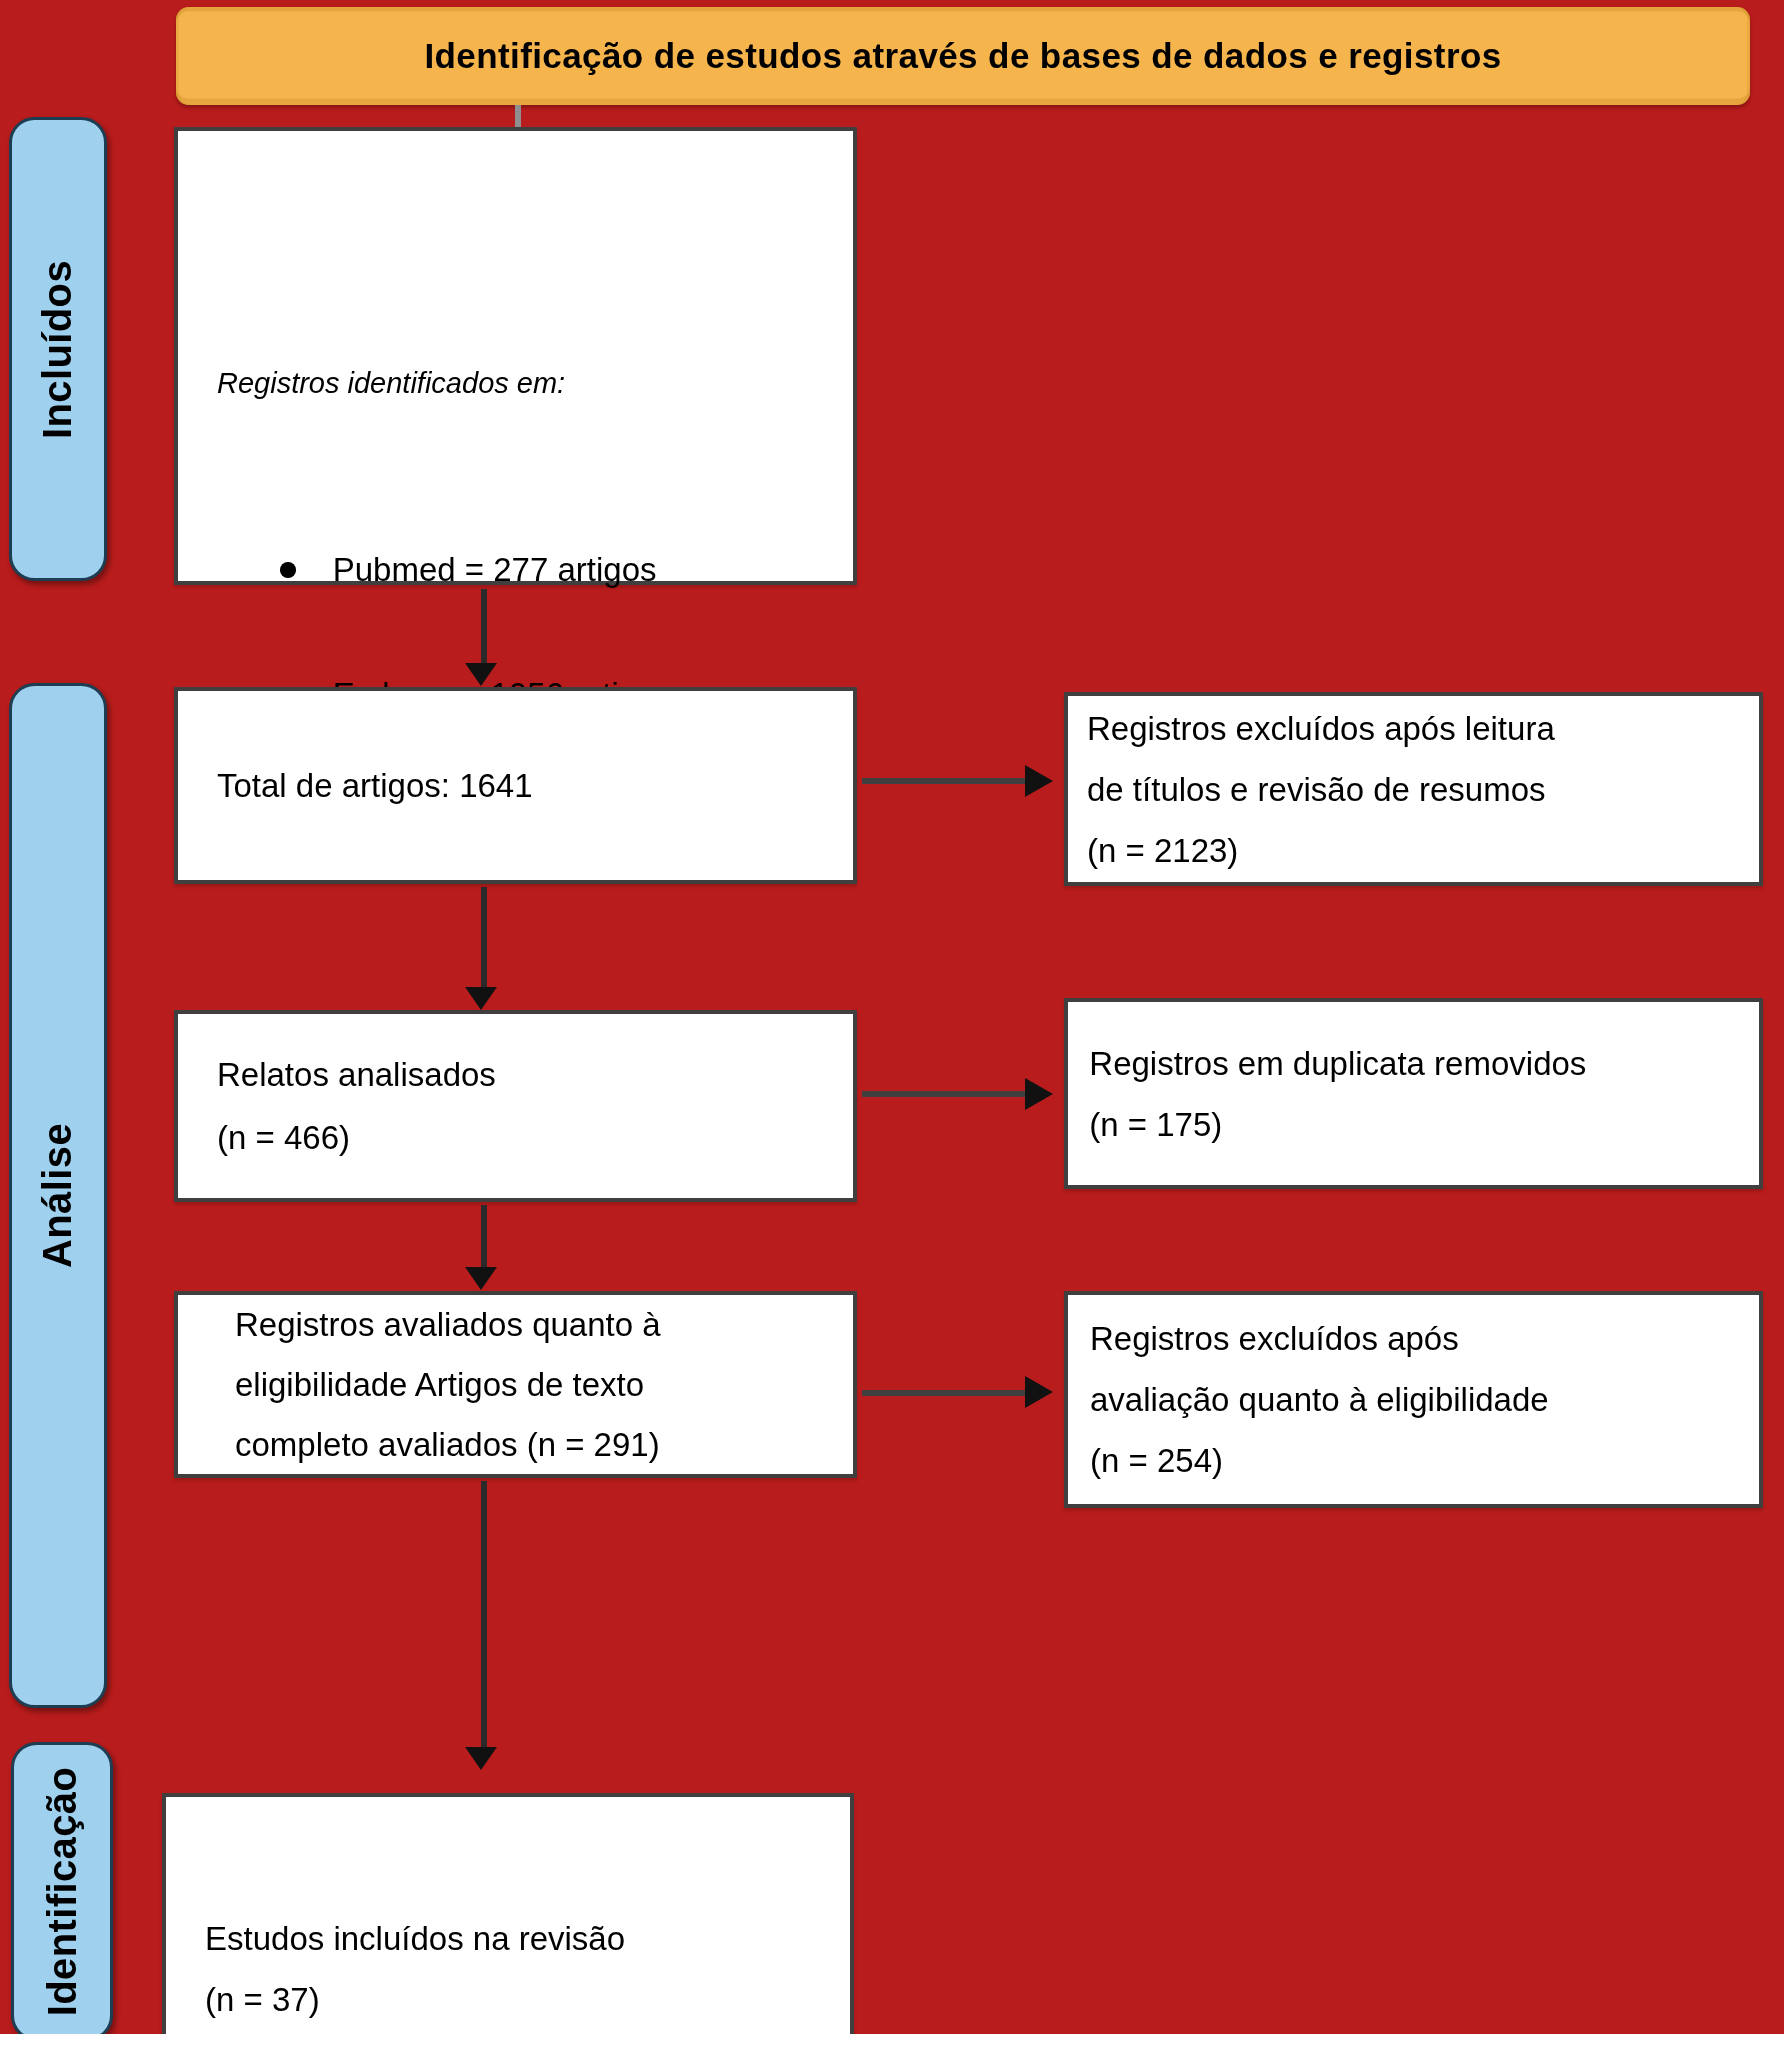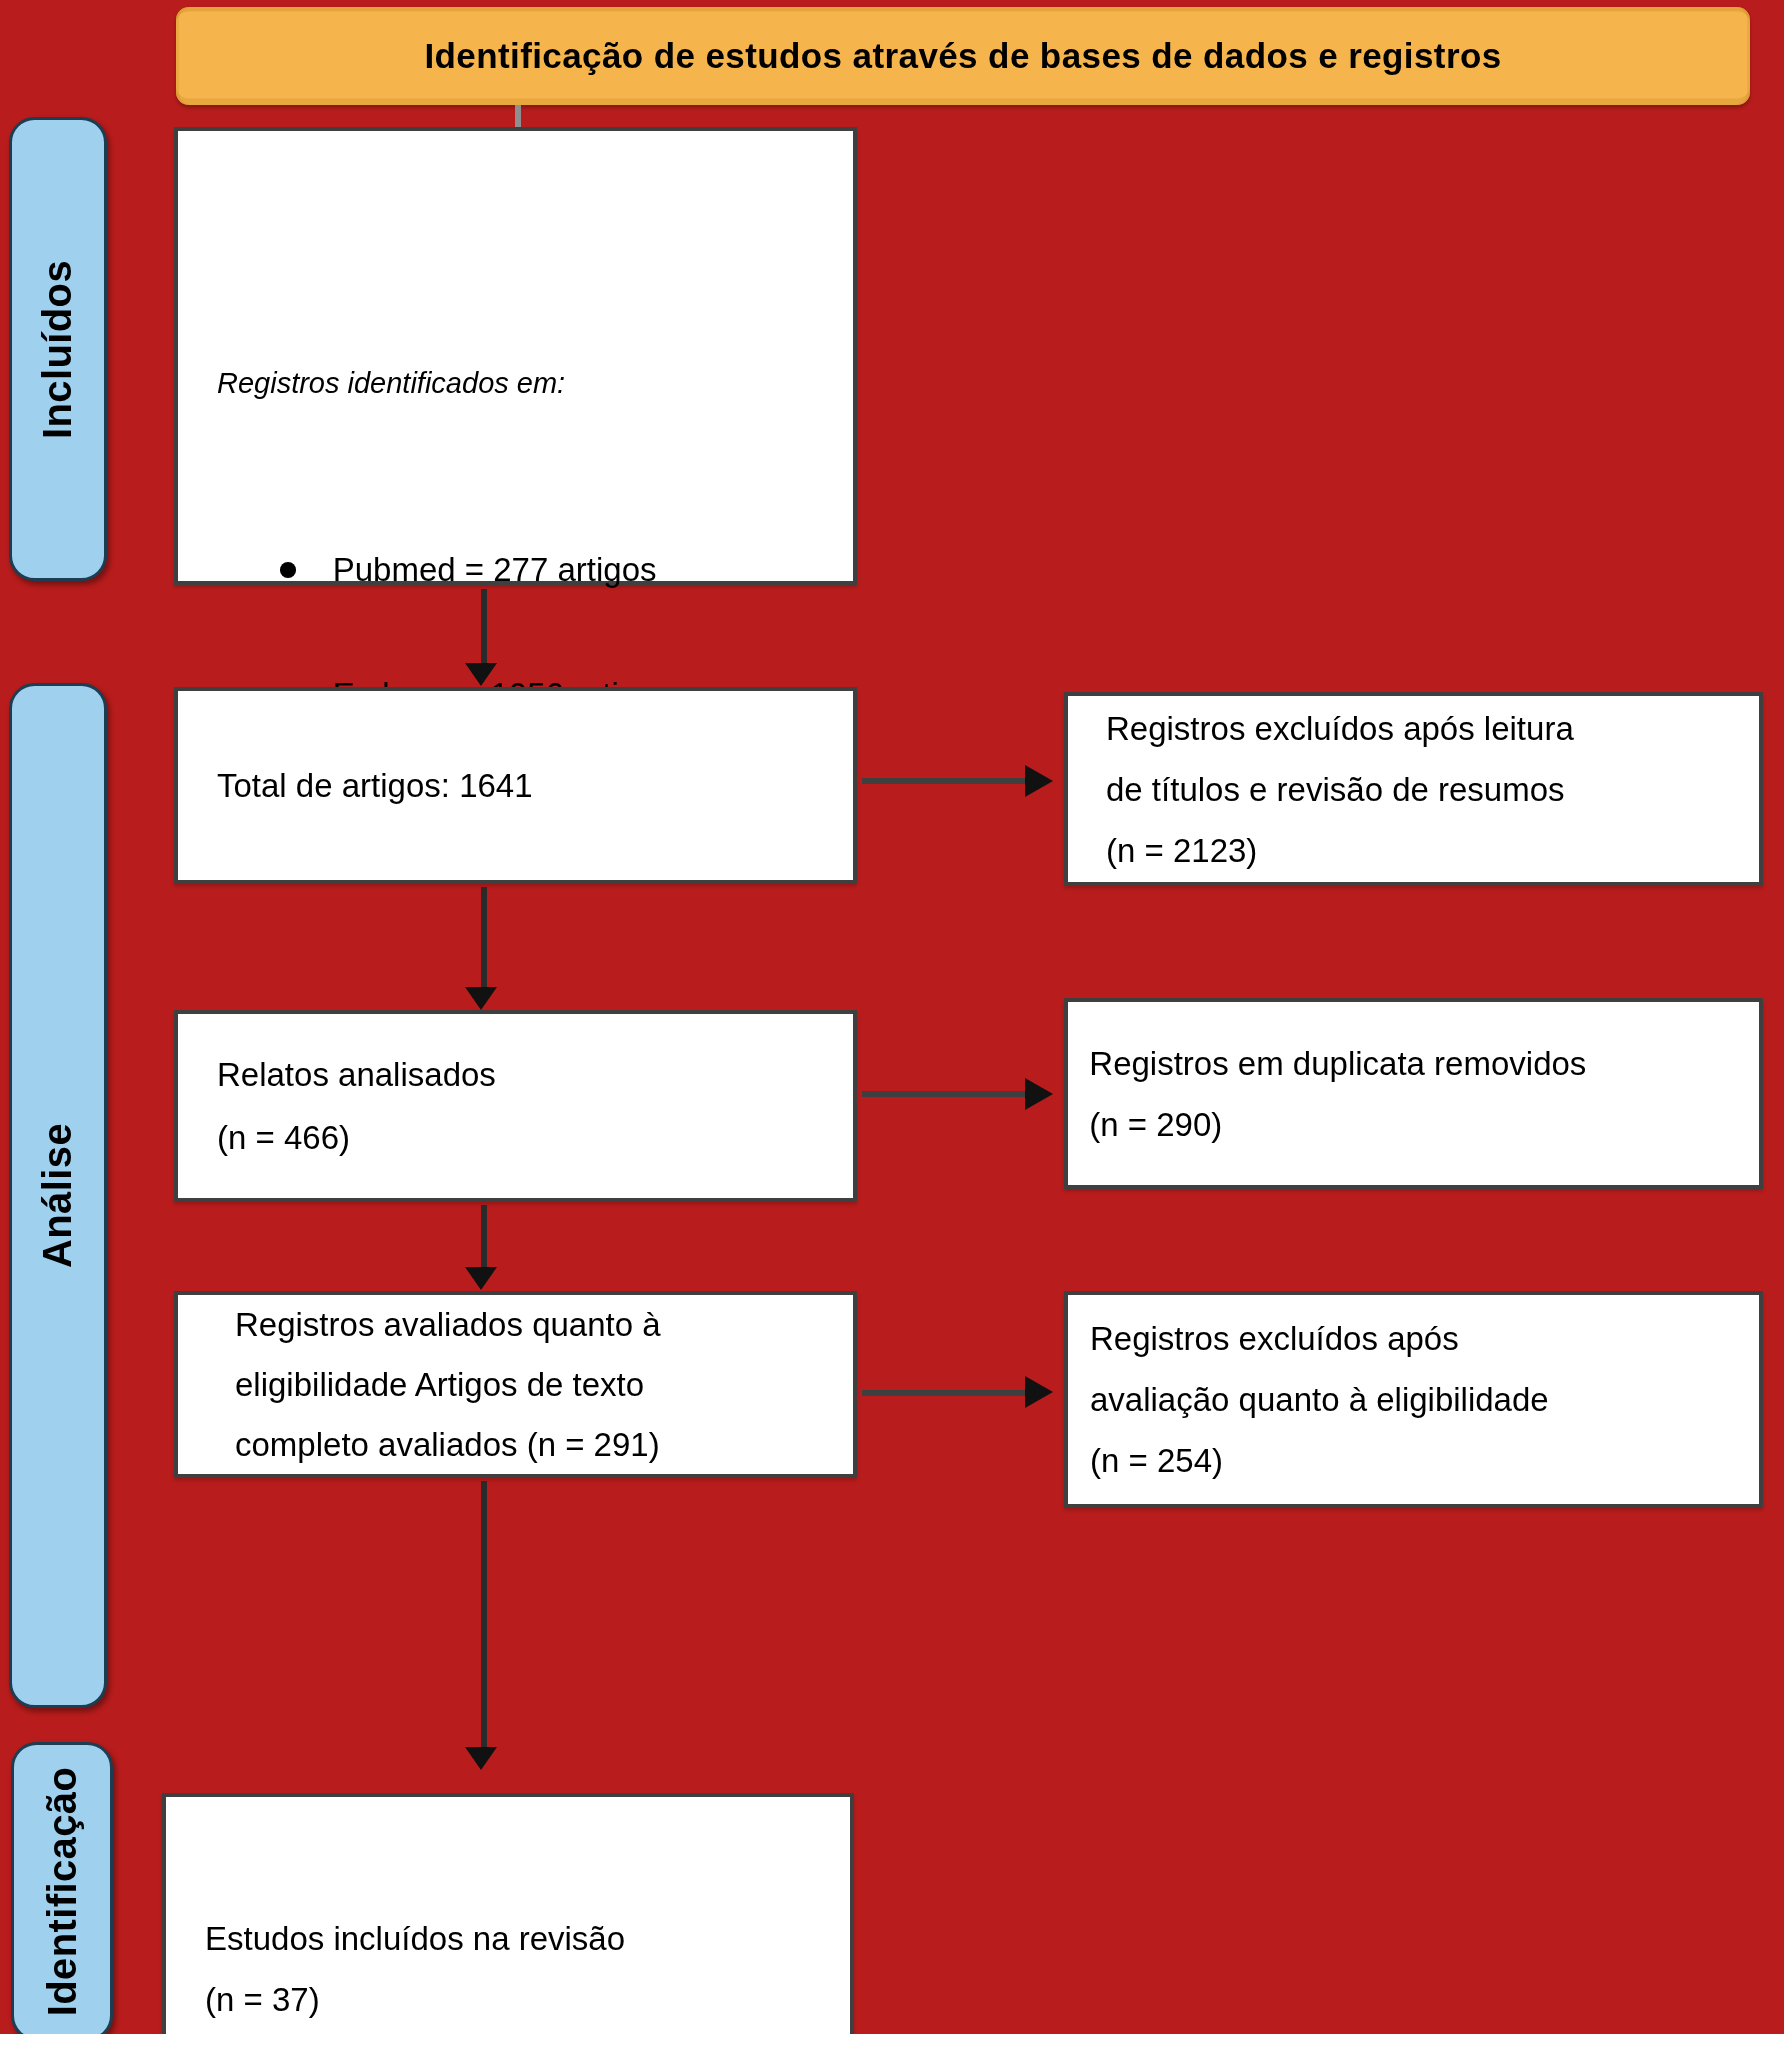--- a/index.html
+++ b/index.html
@@ -57,21 +57,21 @@
   .fbox.vcenter {
     display: flex;
     align-items: center;
   }
   .box-identified   { left: 174px; top: 127px;  width: 683px; height: 458px; }
   .box-total        { left: 174px; top: 687px;  width: 683px; height: 197px; padding-left: 39px; }
   .box-analyzed     { left: 174px; top: 1010px; width: 683px; height: 192px; padding-left: 39px; line-height: 63px; }
   .box-eligibility  { left: 174px; top: 1291px; width: 683px; height: 187px; padding-left: 57px; line-height: 60px; }
   .box-included     { left: 162px; top: 1772px; width: 692px; height: 265px; padding: 50px 21.3px 0 39px; margin-top: 21px; }
 
-  .rbox-excl-titles      { left: 1064px; top: 692px;  width: 699px; height: 194px; padding-left: 38px; }
+  .rbox-excl-titles      { left: 1064px; top: 692px;  width: 699px; height: 194px; padding-left: 19px; }
   .rbox-excl-duplicates  { left: 1064px; top: 998px; width: 699px; height: 191px; padding-left: 21.3px; }
   .rbox-excl-eligibility { left: 1064px; top: 1291px; width: 699px; height: 217px; padding-left: 22px; }
 
   
   .box-identified .inner {
     padding: 98px 21.3px 0 39px;
   }
   .box-identified .title {
     font-size: 29px;
     line-height: 65px;
@@ -220,21 +220,21 @@
 
   <div class="fbox vcenter box-analyzed">
     <span>Relatos analisados
 (n = 466)</span>
   </div>
 
   <div class="hline h2-line"></div>
   <div class="rhead h2-head"></div>
   <div class="fbox vcenter rbox-excl-duplicates">
     <span>Registros em duplicata removidos
-(n = 290)</span>
+(n = 175)</span>
   </div>
 
   <div class="vline a3-line"></div>
   <div class="vhead a3-head"></div>
 
   <div class="fbox vcenter box-eligibility">
     <span>Registros avaliados quanto à
 eligibilidade Artigos de texto
 completo avaliados (n = 291)</span>
   </div>

